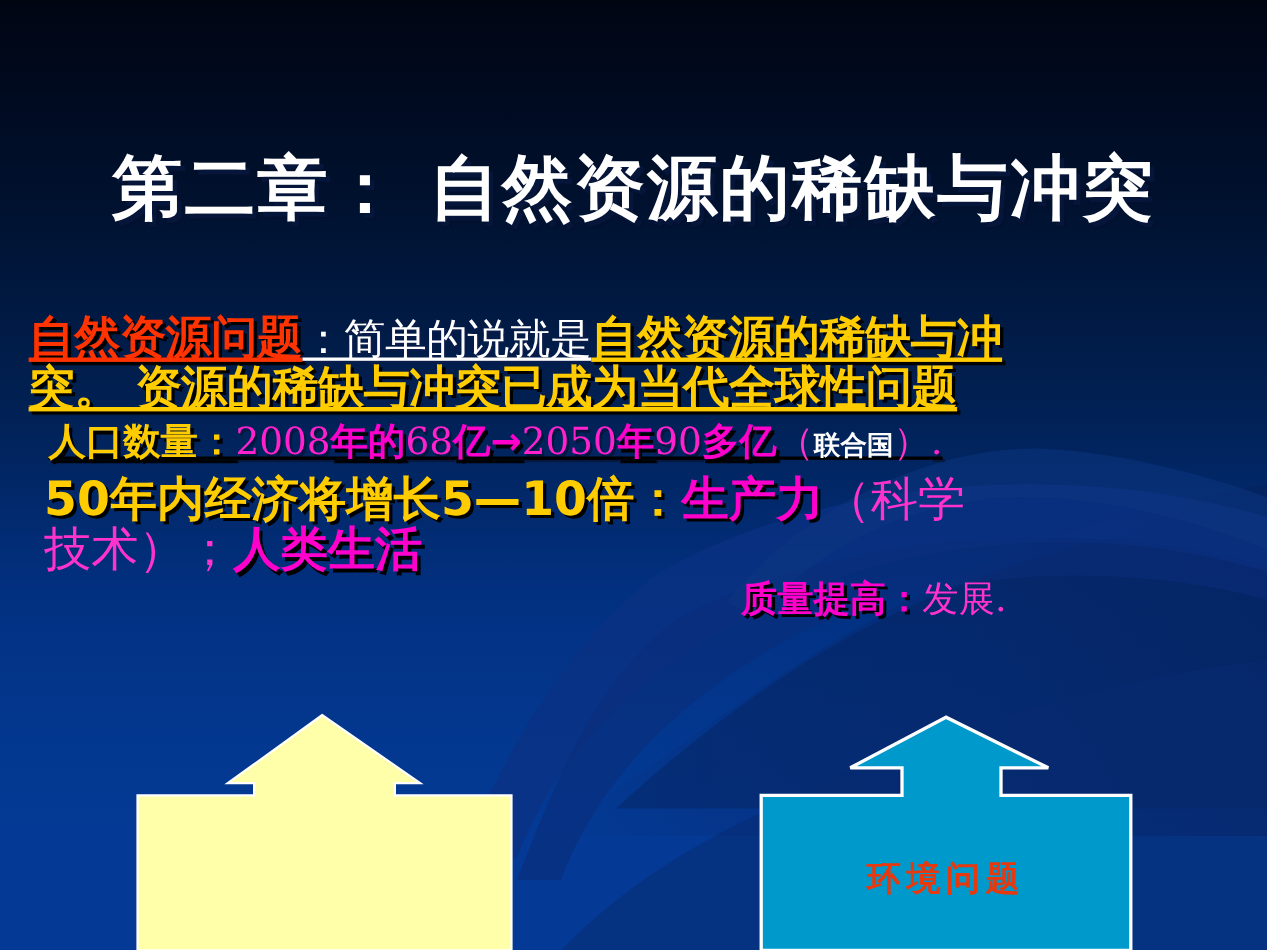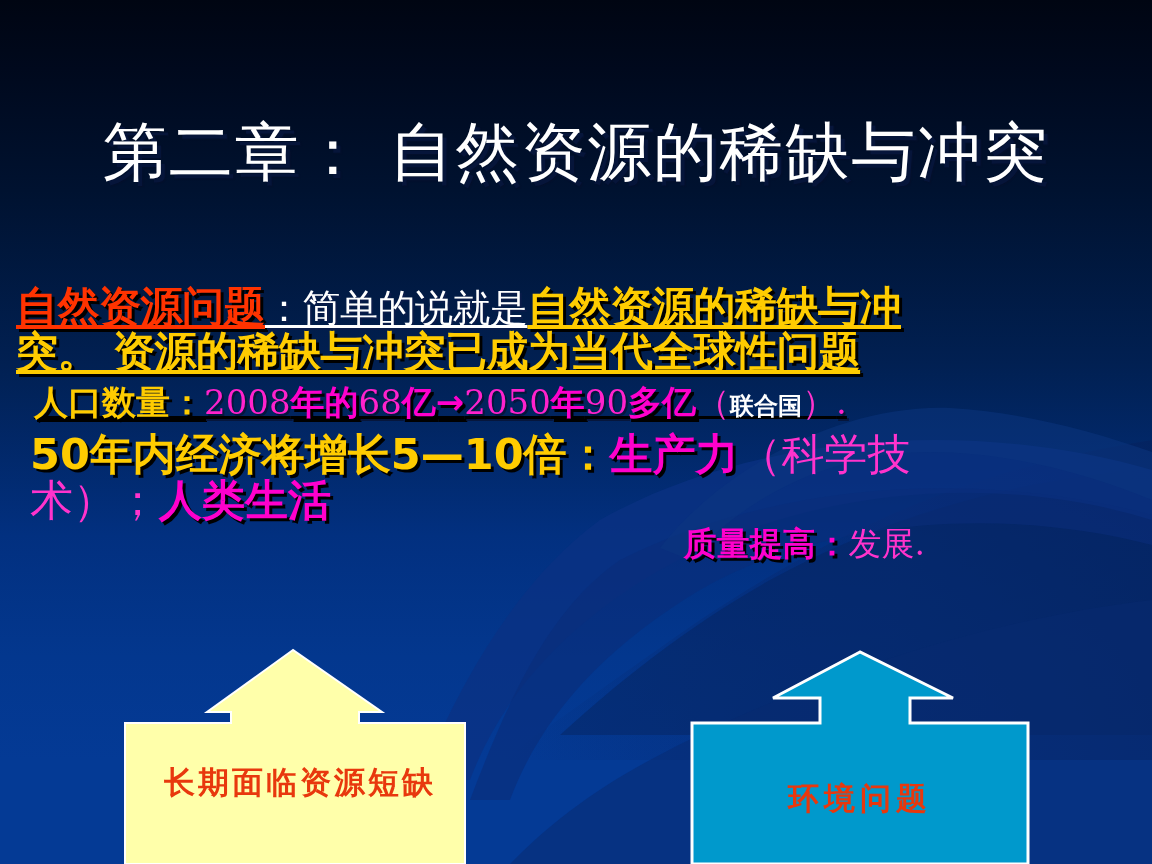--- a/index.html
+++ b/index.html
@@ -27,41 +27,41 @@
     position: absolute;
     inset: 0;
     width: 1152px;
     height: 864px;
     pointer-events: none;
   }
 
   
   .title {
     position: absolute;
-    top: 120px;
+    top: 140px;
     left: 0;
     width: 1152px;
     text-align: center;
     font-family: "DejaVu Serif", "Liberation Serif", serif;
     font-size: 64px;
     line-height: 1.0;
-    font-weight: 400;
+    font-weight: 700;
     color: #ffffff;
     letter-spacing: 2px;
     text-shadow: 4px 4px 0px #06153a, 5px 5px 1px #04102c;
     white-space: nowrap;
   }
 
   
   .body-block {
     position: absolute;
     top: 285px;
     left: 0;
     width: 941px;
-    padding: 0 16px;
+    padding: 0 26px;
     box-sizing: border-box;
   }
   .line {
     line-height: 1.06;
     white-space: normal;
   }
 
   .para1 {
     font-size: 42px;
     font-weight: bold;
@@ -204,21 +204,20 @@
     <div class="line para4">
       <span class="m-bold">质量提高：</span><span class="m-thin">发展.</span>
     </div>
 
   </div>
 
   <div class="arrow-wrap" id="arrow-left">
     <svg width="380" height="224" viewBox="0 0 380 224">
       <polygon points="183,10 97,72 121,72 121,83 15,83 15,224 355,224 355,83 249,83 249,72 272,72" fill="#ffffaa" stroke="#ffffff" stroke-width="2"></polygon>
     </svg>
-    <div class="arrow-label">长期面临资源短缺</div>
   </div>
 
   <div class="arrow-wrap" id="arrow-right">
     <svg width="380" height="224" viewBox="0 0 380 224">
       <polygon points="190,12 103,58 150,58 150,83 22,83 22,224 358,224 358,83 240,83 240,58 283,58" fill="#0099cc" stroke="#ffffff" stroke-width="3"></polygon>
     </svg>
     <div class="arrow-label">环境问题</div>
   </div>
 
 </div>

